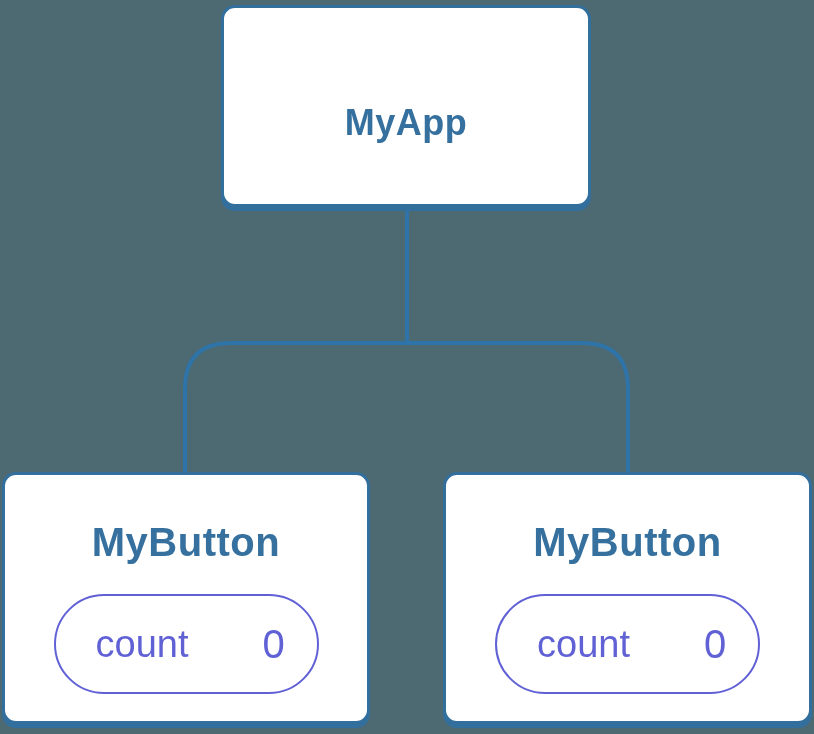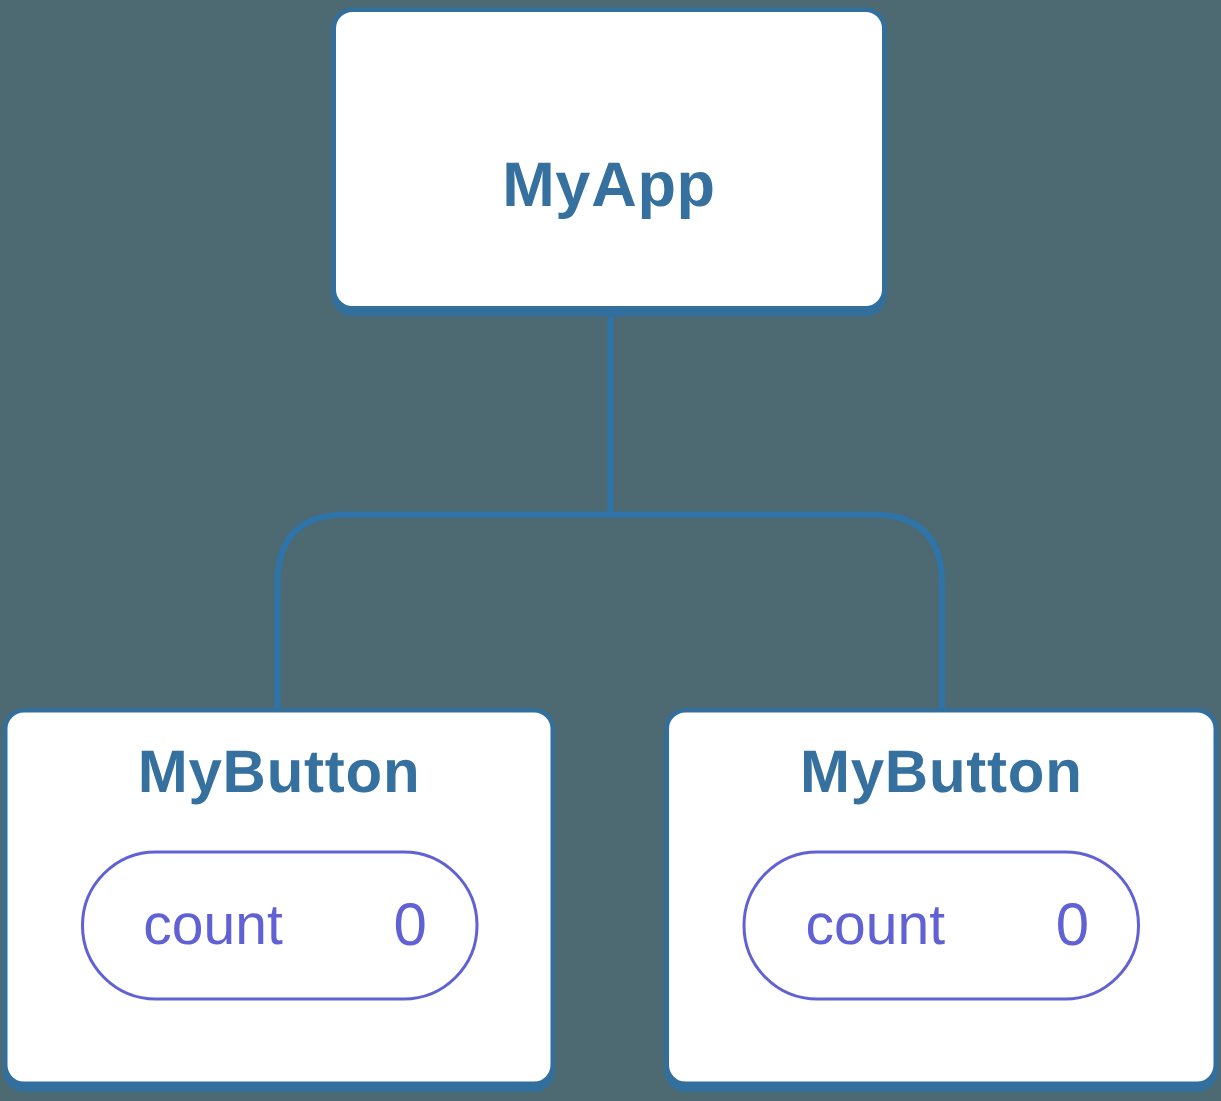--- a/index.html
+++ b/index.html
@@ -50,24 +50,24 @@
   }
   .node-child-left  { left: 2px;   top: 472px; width: 368px; height: 252px; }
   .node-child-right { left: 443px; top: 472px; width: 369px; height: 252px; }
   .node-title {
     color: var(--title);
     font-size: 40px;
     font-weight: 600;
     letter-spacing: 0.5px;
     line-height: 1;
   }
-  .node-root .node-title { font-size: 42px; margin-top: 33px; }
+  .node-root .node-title { font-size: 36px; margin-top: 33px; }
   .node-child-left .node-title,
   .node-child-right .node-title {
-    margin-top: 20px;
+    margin-top: 47px;
   }
   .state-pill {
     margin-top: 32px;
     width: 265px; height: 100px;
     border: 2px solid var(--state);
     border-radius: 50px;
     background: var(--node-bg);
     display: flex;
     align-items: center;
     overflow: hidden;

